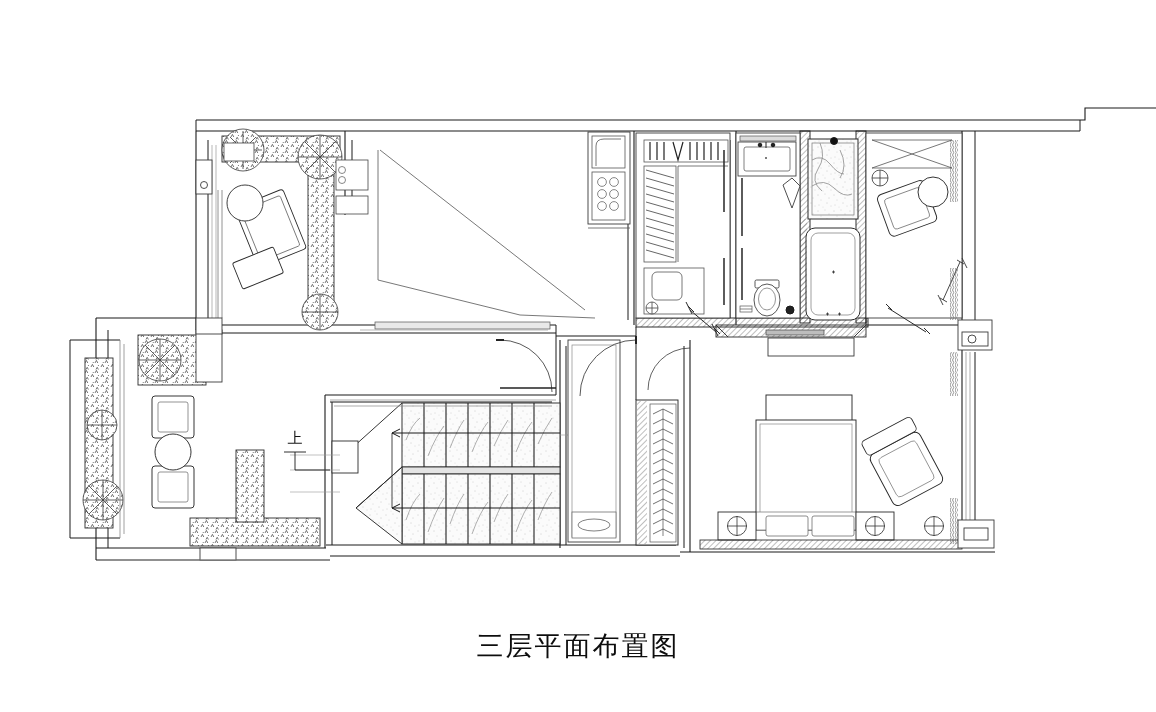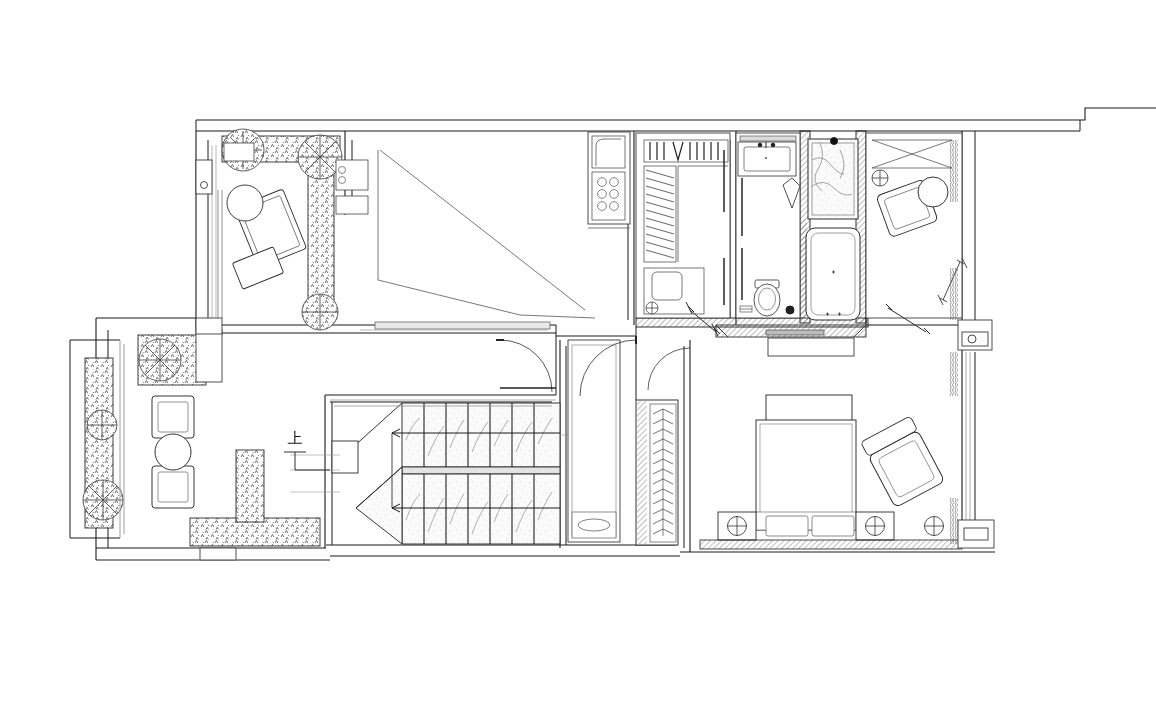--- a/index.html
+++ b/index.html
@@ -521,14 +521,17 @@
         <rect x="964" y="528" width="24" height="12"></rect>
         <rect x="196" y="318" width="26" height="16"></rect>
       </g>
 
     </g>
   <g>
         <text x="295" y="443" font-size="15" text-anchor="middle" fill="#111" font-family="&quot;DejaVu Sans&quot;,&quot;Liberation Sans&quot;,sans-serif">上</text>
       </g>
     </svg>
 
+  <div id="title-block">
+    <span id="plan-title">三层平面布置图</span>
+  </div>
 
 </div>
 
 </body></html>

